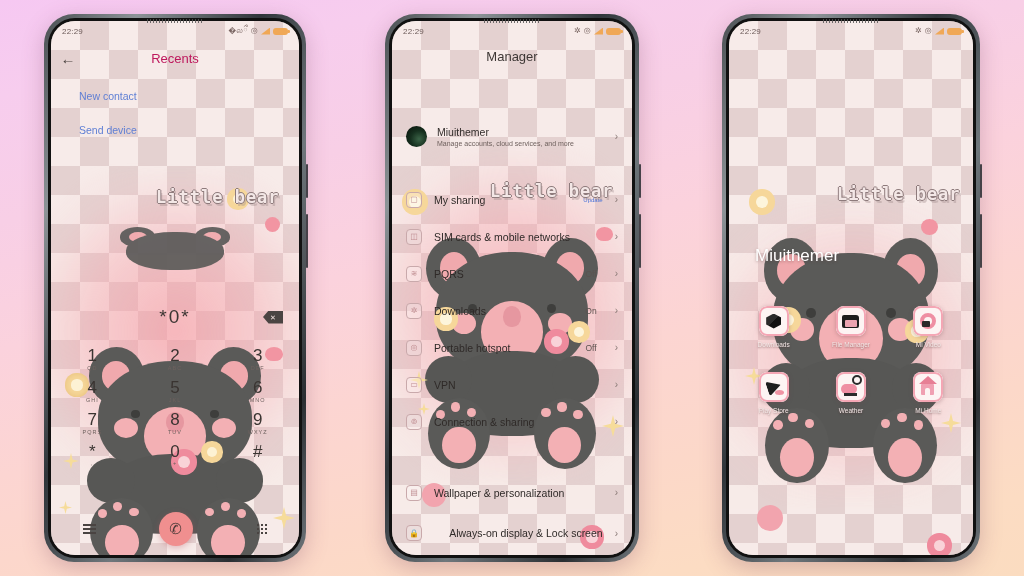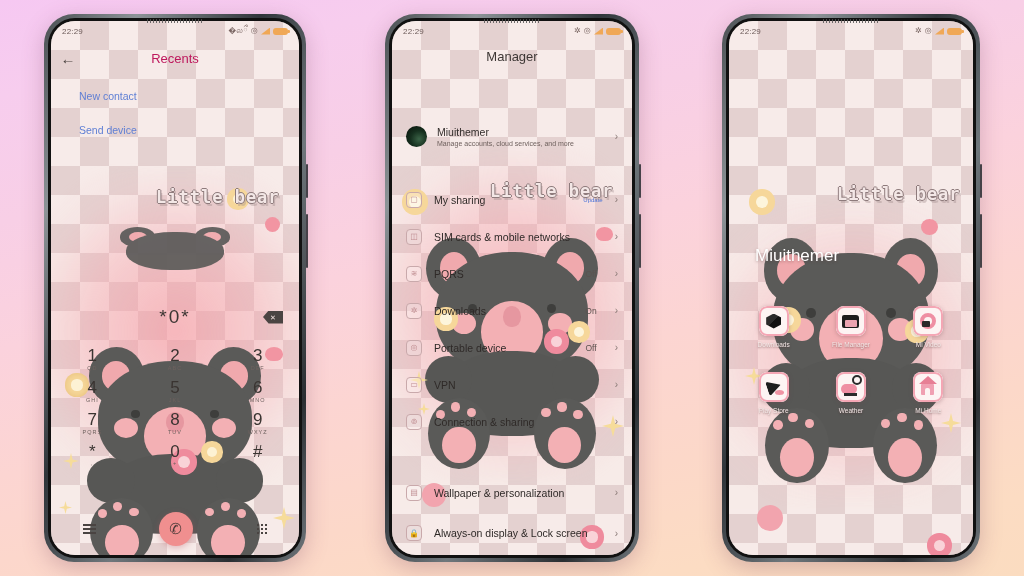--- a/index.html
+++ b/index.html
@@ -171,21 +171,21 @@
   .acct .s{ font-size:7px; color:#6f615e; margin-top:2px;}
   .chev{ font-size:10px; color:#8a7a77; }
 
   .rows{ position:absolute; top:160px; left:0; right:0; z-index:20; }
   .row{ display:flex; align-items:center; height:37px; padding:0 14px; gap:12px; }
   .row .ri{ width:16px;height:16px;border-radius:4px;border:1.1px solid #c9a9ab; flex:none;
       display:flex;align-items:center;justify-content:center;font-size:8px;color:#c08e92; background:rgba(255,250,250,.30);}
   .row .rl{ flex:1; font-size:10.5px; color:#2f2a28; }
   .row .rv{ font-size:8.5px; color:#5d5350; margin-right:6px;}
   .row.tall{ height:44px; }
-  .row .rl.two{ line-height:1.2; }
+  .row .rl.two{ line-height:1.2;text-align:right; }
   .badge{ font-size:6px; color:#4a72d8; }
 
   
   .p3-wtitle{ position:absolute; top:225px; left:26px; z-index:25;
      font-size:17px; color:#ffffff; text-shadow:0 1px 3px rgba(90,60,60,.45); }
   .appgrid{ position:absolute; top:285px; left:6px; right:6px; z-index:25;
      display:grid; grid-template-columns:repeat(3,1fr); row-gap:22px; }
   .app{ display:flex; flex-direction:column; align-items:center; gap:5px; }
   .app .ic{ width:30px;height:30px;border-radius:8px;background:#fdf4f3;
      box-shadow:0 1px 4px rgba(110,70,75,.35); position:relative; overflow:hidden;
@@ -464,21 +464,21 @@
           <span class="chev">›</span>
         </div>
         <div class="row">
           <span class="ri">✲</span>
           <span class="rl">Downloads</span>
           <span class="rv">On</span>
           <span class="chev">›</span>
         </div>
         <div class="row">
           <span class="ri">◎</span>
-          <span class="rl">Portable device</span>
+          <span class="rl">Portable hotspot</span>
           <span class="rv">Off</span>
           <span class="chev">›</span>
         </div>
         <div class="row">
           <span class="ri">▭</span>
           <span class="rl">VPN</span>
           <span class="chev">›</span>
         </div>
         <div class="row">
           <span class="ri">⊚</span>

